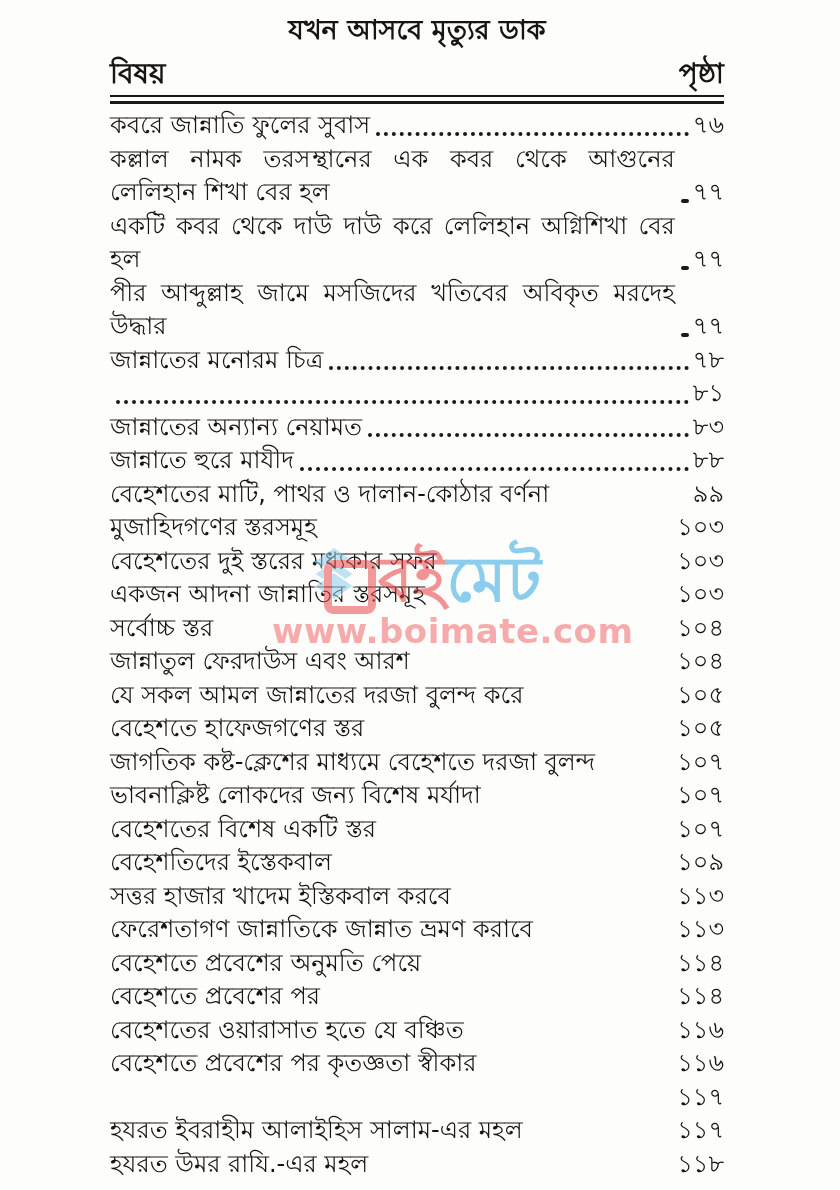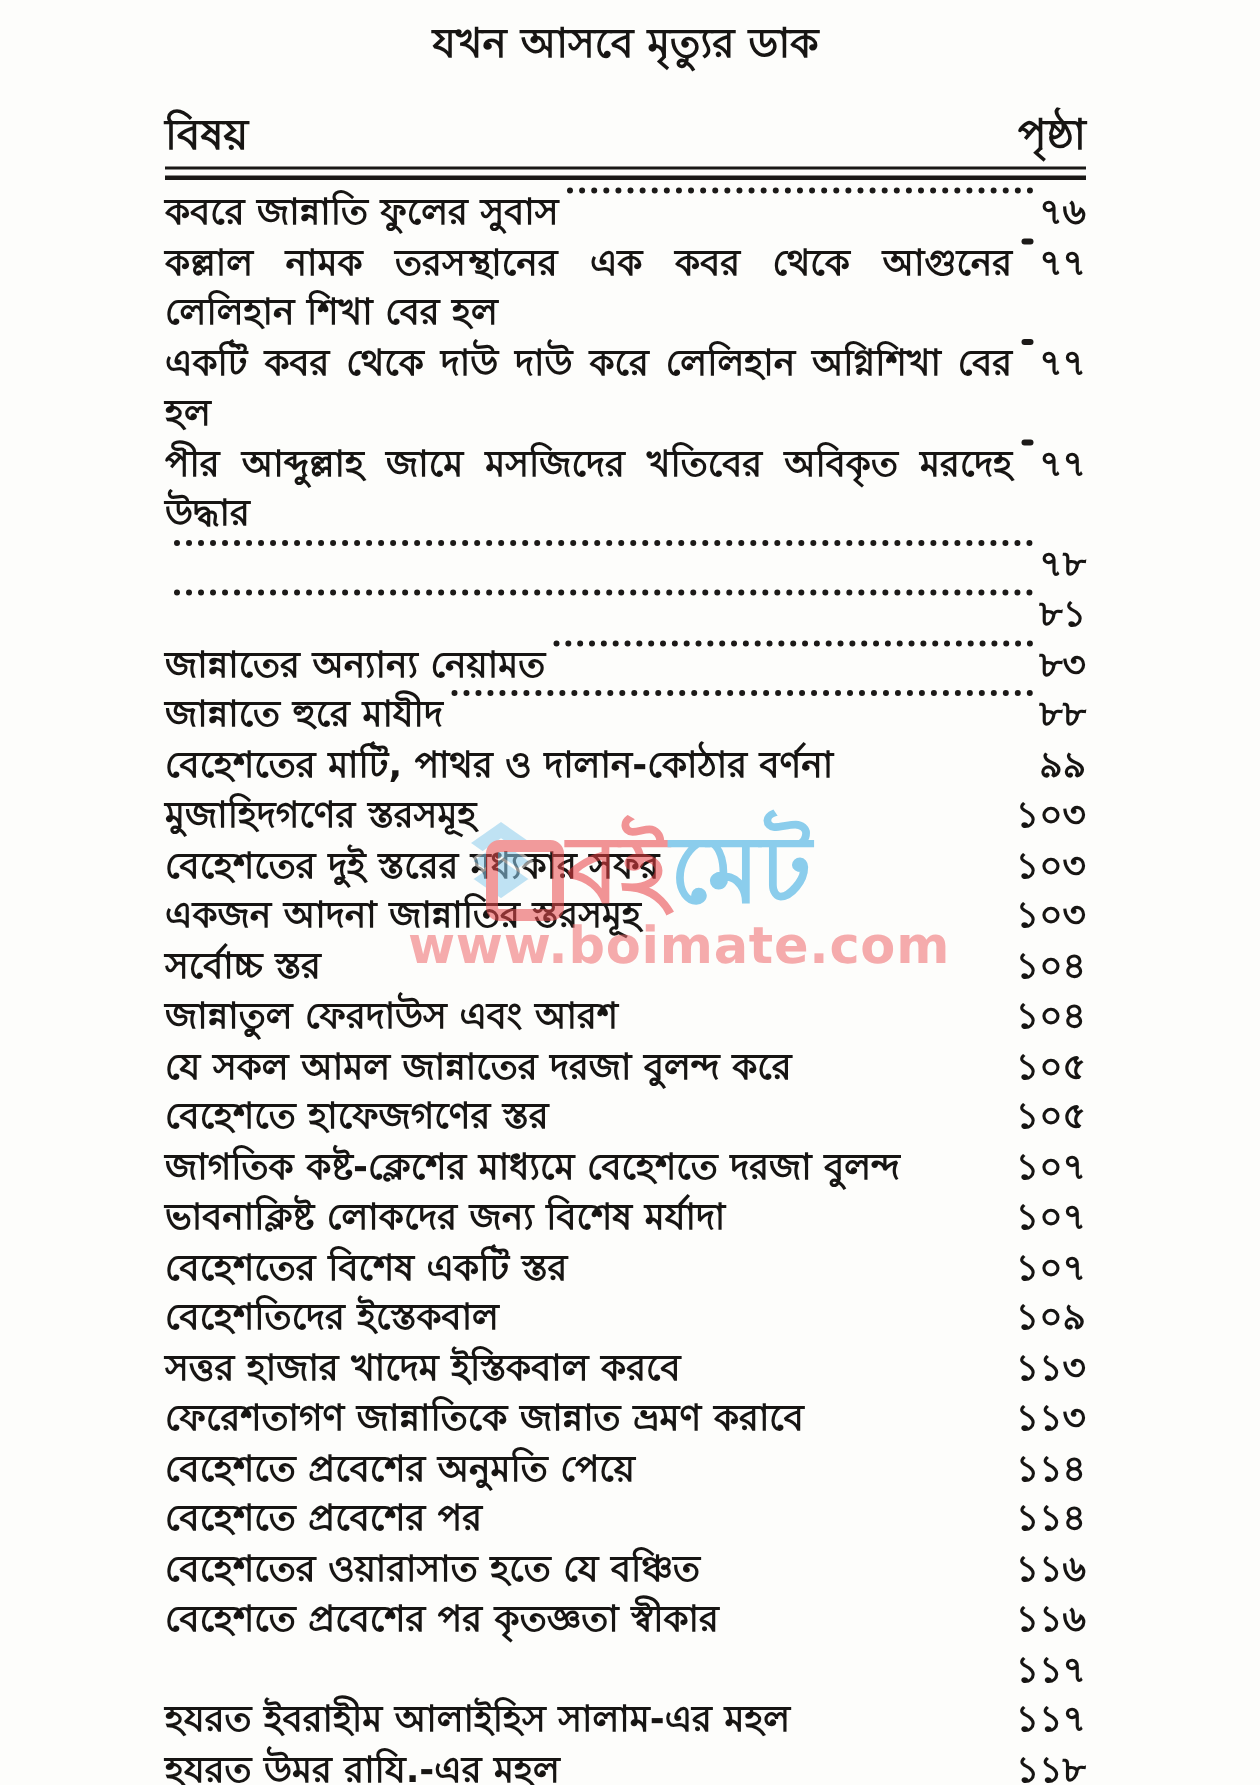--- a/index.html
+++ b/index.html
@@ -15,44 +15,44 @@
     position: relative;
     box-sizing: border-box;
     width: 840px; height: 1190px;
     padding: 12px 116px 0 110px;
   }
   .book-title {
     text-align: center;
     font-size: 27px;
     font-weight: 700;
     line-height: 36px;
-    margin-bottom: 24px;
+    margin-bottom: 8px;
     white-space: nowrap;
   }
   .toc-header {
     display: flex;
     justify-content: space-between;
     align-items: flex-end;
     font-size: 28px;
     font-weight: 700;
     line-height: 36px;
     gap: 39px;
   }
   .double-rule {
     height: 4px;
     border-top: 2px solid #1a1816;
     border-bottom: 3px solid #1a1816;
     margin: 3px 0 5px 0;
   }
   .toc-list { }
   .entry {
     display: flex;
-    align-items: flex-start;
+    align-items: flex-end;
     font-size: 24px;
-    font-weight: 700;
+    font-weight: 400;
     line-height: 33.5px;
   }
   .entry-text {
     flex: 0 1 auto;
     text-align: justify;
   }
   .leader {
     flex: 1 1 0;
     min-width: 8px;
     border-bottom: 4px dotted #1c1a18;
@@ -126,20 +126,21 @@
         <span class="entry-text">একটি কবর থেকে দাউ দাউ করে লেলিহান অগ্নিশিখা বের হল</span>
         <span class="leader"></span>
         <span class="page-num">৭৭</span>
       </div>
       <div class="entry">
         <span class="entry-text">পীর আব্দুল্লাহ জামে মসজিদের খতিবের অবিকৃত মরদেহ উদ্ধার</span>
         <span class="leader"></span>
         <span class="page-num">৭৭</span>
       </div>
       <div class="entry">
+        <span class="entry-text">জান্নাতের মনোরম চিত্র</span>
         <span class="leader"></span>
         <span class="page-num">৭৮</span>
       </div>
       <div class="entry">
         <span class="leader"></span>
         <span class="page-num">৮১</span>
       </div>
       <div class="entry">
         <span class="entry-text">জান্নাতের অন্যান্য নেয়ামত</span>
         <span class="leader"></span>

